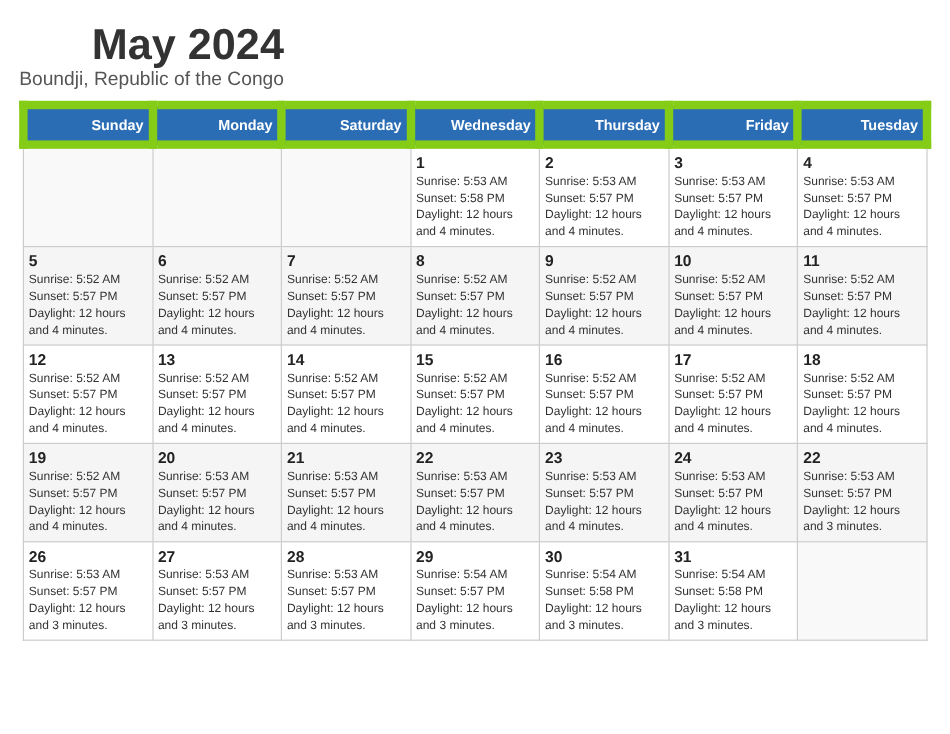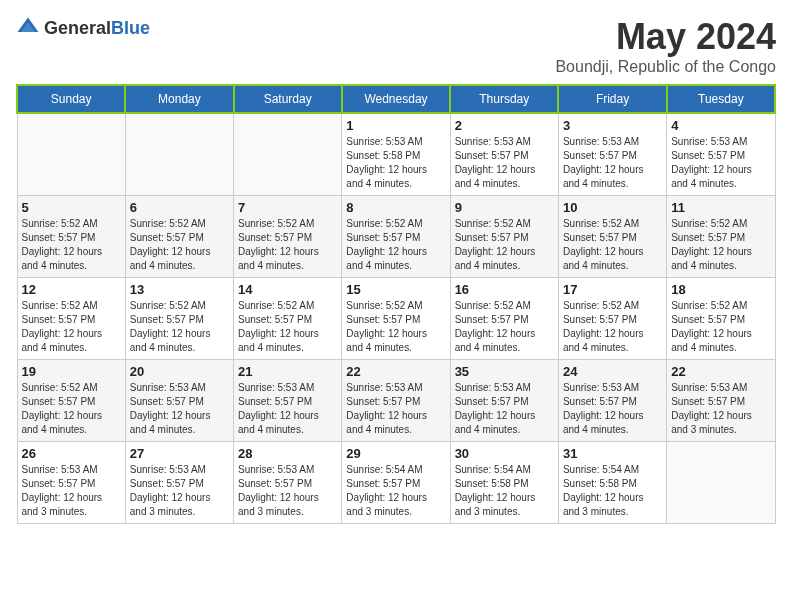--- a/index.html
+++ b/index.html
@@ -49,24 +49,24 @@
     }
     table {
       width: 100%;
       border-collapse: collapse;
       font-size: 11px;
     }
     thead tr th {
       background-color: #2a6db5;
       color: #fff;
       padding: 6px 4px;
-      text-align: center;
+      text-align: right;
       font-size: 12px;
-      font-weight: normal;
-      border: 2px solid #84cc16;
+      font-weight: bold;
+      border: 7px solid #84cc16;
     }
     tbody tr td {
       border: 1px solid #ccc;
       vertical-align: top;
       padding: 4px;
       min-height: 80px;
       background: #fff;
     }
     tbody tr:nth-child(even) td {
       background: #f5f5f5;
@@ -83,29 +83,20 @@
       line-height: 1.4;
     }
     td.empty {
       background: #f9f9f9;
     }
   </style>
 </head>
 <body>
 
 <div class="header">
-  <div class="logo">
-    <svg class="logo-icon" viewBox="0 0 30 30" xmlns="http://www.w3.org/2000/svg">
-      <polygon points="15,2 28,20 2,20" fill="#2a6db5"></polygon>
-      <polygon points="15,8 24,20 6,20" fill="#5a9fd4" opacity="0.5"></polygon>
-    </svg>
-    <div>
-      <span class="logo-text-general">General</span><span class="logo-text-blue">Blue</span>
-    </div>
-  </div>
   <div class="title-block">
     <div class="main-title">May 2024</div>
     <div class="subtitle">Boundji, Republic of the Congo</div>
   </div>
 </div>
 
 <table>
   <thead>
     <tr id="header-row">
     <th>Sunday</th>
@@ -276,21 +267,21 @@
 and 4 minutes.</div>
         </td>
         <td>
           <div class="day-number">22</div>
           <div class="day-info" style="white-space: pre-line;">Sunrise: 5:53 AM
 Sunset: 5:57 PM
 Daylight: 12 hours
 and 4 minutes.</div>
         </td>
         <td>
-          <div class="day-number">35</div>
+          <div class="day-number">23</div>
           <div class="day-info" style="white-space: pre-line;">Sunrise: 5:53 AM
 Sunset: 5:57 PM
 Daylight: 12 hours
 and 4 minutes.</div>
         </td>
         <td>
           <div class="day-number">24</div>
           <div class="day-info" style="white-space: pre-line;">Sunrise: 5:53 AM
 Sunset: 5:57 PM
 Daylight: 12 hours

